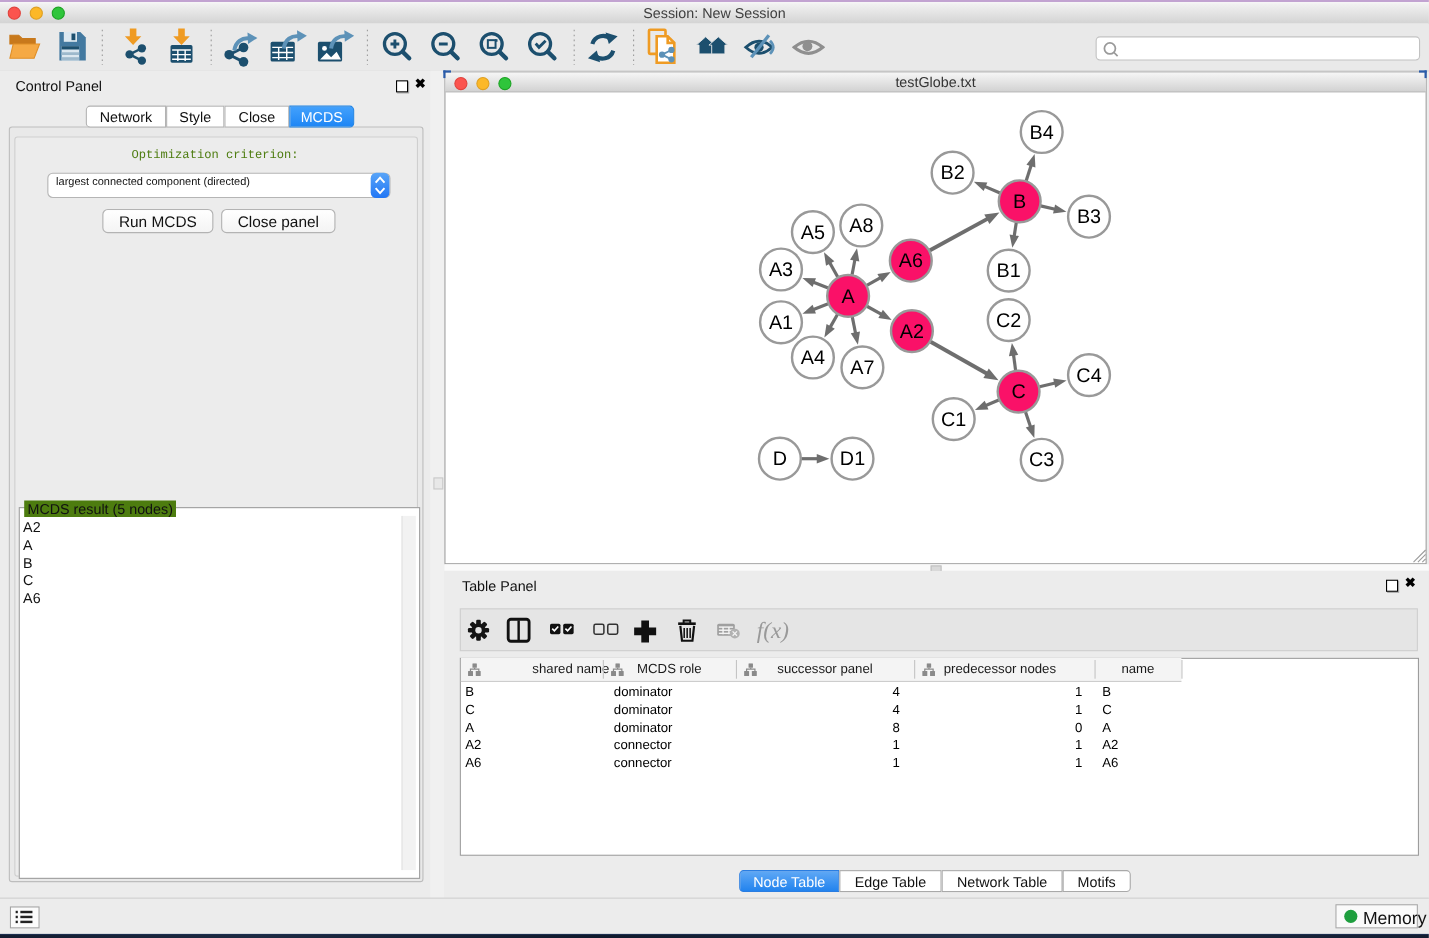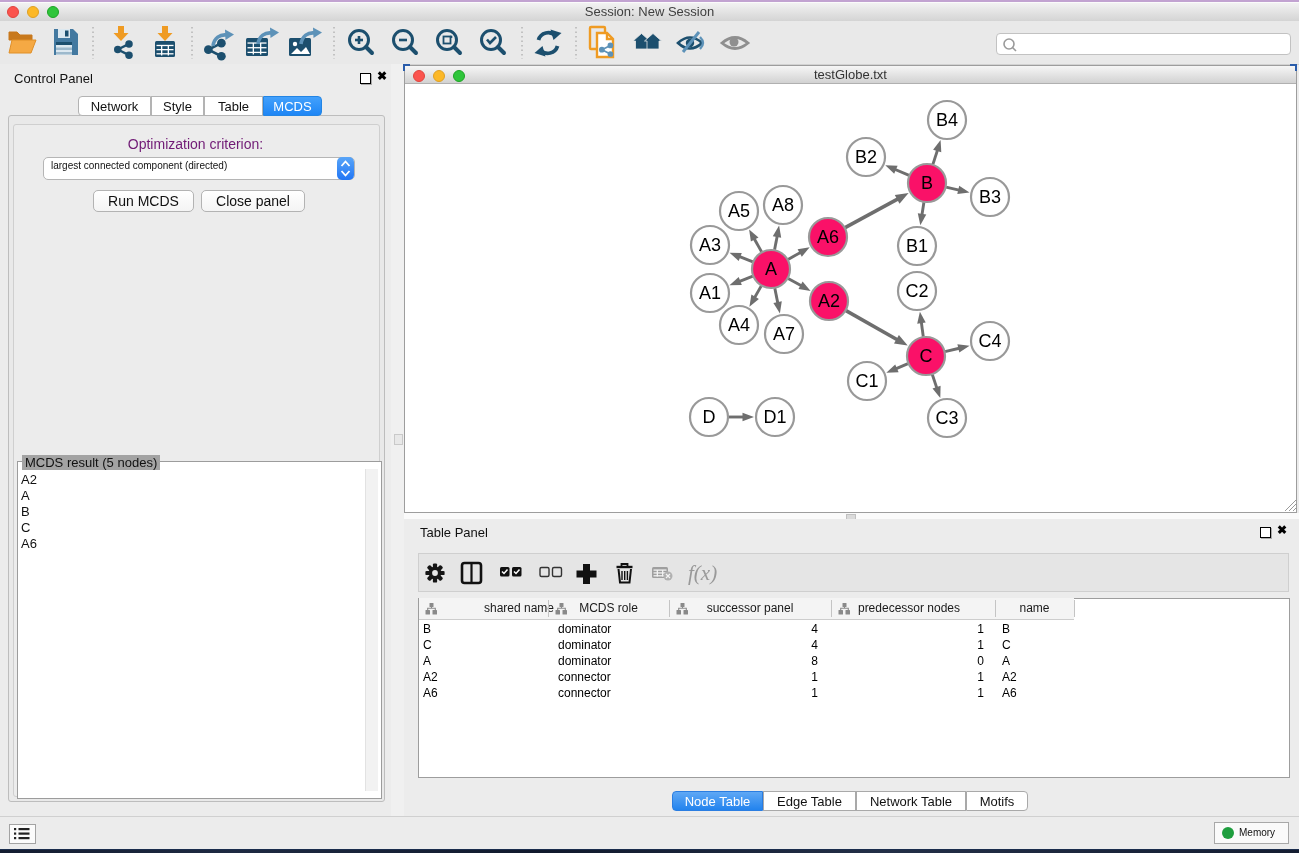--- a/index.html
+++ b/index.html
@@ -153,37 +153,37 @@
 
 <div class="abs" style="left:0;top:64px;width:391px;height:754px;background:#ececec;"></div>
 <div class="abs" style="left:14px;top:71px;font-size:13px;color:#111;">Control Panel</div>
 <span style="position:absolute;left:360px;top:73px;width:9px;height:9px;border:1.5px solid #000;background:#fff;box-shadow:1px 1px 0 #aaa;"></span>
 <span style="position:absolute;left:377px;top:69px;font-weight:bold;font-size:12px;color:#000;">✖</span>
 
 <div class="abs" style="left:8px;top:115px;width:375px;height:685px;border:1px solid #bdbdbd;border-radius:3px;background:#e9e9e9;"></div>
 <div class="abs" style="left:13px;top:124px;width:365px;height:671px;border:1px solid #cfcfcf;border-radius:3px;background:#ececec;"></div>
 <div style="position:absolute;left:78px;top:96px;border-radius:4px 0 0 4px;width:73px;height:20px;box-sizing:border-box;background:#fff;color:#111;border:1px solid #b3b3b3;font-size:13px;text-align:center;line-height:19px;">Network</div>
 <div style="position:absolute;left:151px;top:96px;width:53px;height:20px;box-sizing:border-box;background:#fff;color:#111;border:1px solid #b3b3b3;font-size:13px;text-align:center;line-height:19px;">Style</div>
-<div style="position:absolute;left:204px;top:96px;width:59px;height:20px;box-sizing:border-box;background:#fff;color:#111;border:1px solid #b3b3b3;font-size:13px;text-align:center;line-height:19px;">Table</div>
+<div style="position:absolute;left:204px;top:96px;width:59px;height:20px;box-sizing:border-box;background:#fff;color:#111;border:1px solid #b3b3b3;font-size:13px;text-align:center;line-height:19px;">Close</div>
 <div style="position:absolute;left:263px;top:96px;width:59px;height:20px;box-sizing:border-box;background:linear-gradient(#43a1fc,#1e86f5);color:#fff;border:1px solid #2385e4;border-radius:0 4px 4px 0;font-size:13px;text-align:center;line-height:19px;">MCDS</div>
-<div class="abs" style="left:0;top:136px;width:391px;text-align:center;font-size:14px;color:#701a75;">Optimization criterion:</div>
+<div class="abs" style="left:0;top:136px;width:391px;text-align:center;font-size:11px;color:#4d7c0f;font-family:Liberation Mono, monospace;">Optimization criterion:</div>
 
 <div class="abs" style="left:43px;top:157px;width:310px;height:21px;background:#fff;border:1px solid #b5b5b5;border-radius:5px;"></div>
 <div class="abs" style="left:51px;top:160px;font-size:10px;color:#111;">largest connected component (directed)</div>
 <div class="abs" style="left:337px;top:157px;width:17px;height:23px;background:linear-gradient(#59a5f8,#2176f5);border-radius:5px;"></div>
 <svg width="17" height="23" style="position:absolute;left:337px;top:157px;">
     <path d="M4.5 9 l4 -4.5 l4 4.5" fill="none" stroke="#fff" stroke-width="1.8"></path>
     <path d="M4.5 14 l4 4.5 l4 -4.5" fill="none" stroke="#fff" stroke-width="1.8"></path>
   </svg>
 
 <div class="abs" style="left:93px;top:190px;width:101px;height:22px;box-sizing:border-box;background:linear-gradient(#ffffff,#f4f4f4);border:1px solid #b3b3b3;border-radius:5px;font-size:14px;text-align:center;line-height:21px;color:#111;">Run MCDS</div>
 <div class="abs" style="left:201px;top:190px;width:104px;height:22px;box-sizing:border-box;background:linear-gradient(#ffffff,#f4f4f4);border:1px solid #b3b3b3;border-radius:5px;font-size:14px;text-align:center;line-height:21px;color:#111;">Close panel</div>
 
 <div class="abs" style="left:17px;top:461px;width:363px;height:336px;border:1px solid #9c9c9c;background:#fff;"></div>
-<div class="abs" style="left:22px;top:455px;background:#a3a3a3;padding:0 3px;font-size:13px;color:#111;">MCDS result (5 nodes)</div>
+<div class="abs" style="left:22px;top:455px;background:#4d7c0f;padding:0 3px;font-size:13px;color:#111;">MCDS result (5 nodes)</div>
 <div class="abs" style="left:365px;top:469px;width:12px;height:322px;background:#f2f2f2;border-left:1px solid #e2e2e2;"></div>
 <div class="abs" style="left:21px;top:472px;font-size:13px;color:#111;line-height:16px;">
     <div style="height:16px;">A2</div>
     <div style="height:16px;">A</div>
     <div style="height:16px;">B</div>
     <div style="height:16px;">C</div>
     <div style="height:16px;">A6</div>
   </div>
 
 <div class="abs" style="left:391px;top:64px;width:13px;height:754px;background:#f0f0f0;"></div>
@@ -428,14 +428,14 @@
       <rect x="0" y="1" width="2.2" height="2.2"></rect>
       <rect x="0" y="5.5" width="2.2" height="2.2"></rect>
       <rect x="0" y="10" width="2.2" height="2.2"></rect>
       <rect x="4.5" y="1" width="11" height="2.2"></rect>
       <rect x="4.5" y="5.5" width="11" height="2.2"></rect>
       <rect x="4.5" y="10" width="11" height="2.2"></rect>
     </g>
   </svg>
 <div class="abs" style="left:1214px;top:822px;width:75px;height:22px;box-sizing:border-box;background:#fafafa;border:1px solid #a8a8a8;"></div>
 <span style="position:absolute;left:1222px;top:827px;width:12px;height:12px;border-radius:50%;background:#1e9e3e;"></span>
-<div class="abs" style="left:1239px;top:827px;font-size:10px;color:#111;">Memory</div>
+<div class="abs" style="left:1239px;top:827px;font-size:16px;color:#111;">Memory</div>
 
 <div class="abs" style="left:0;top:849px;width:1299px;height:4px;background:linear-gradient(90deg,#131c30,#1e2a42 18%,#10192c 42%,#232f47 68%,#141d31);border-top:1px solid #1b2d4d;"></div>
 </body></html>

